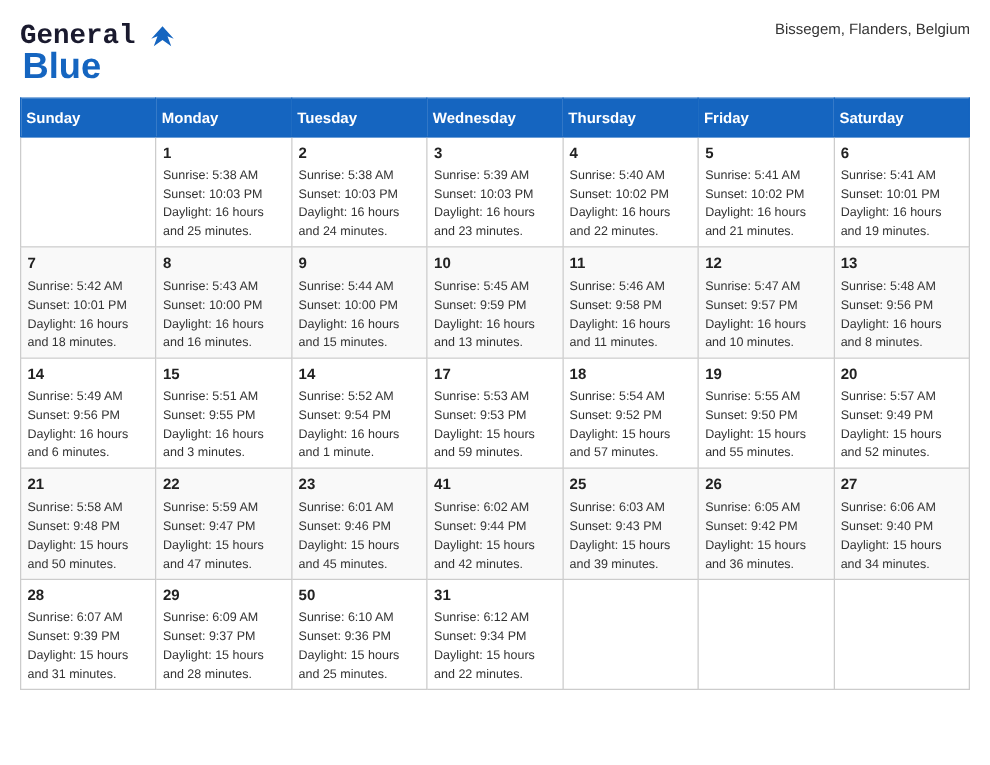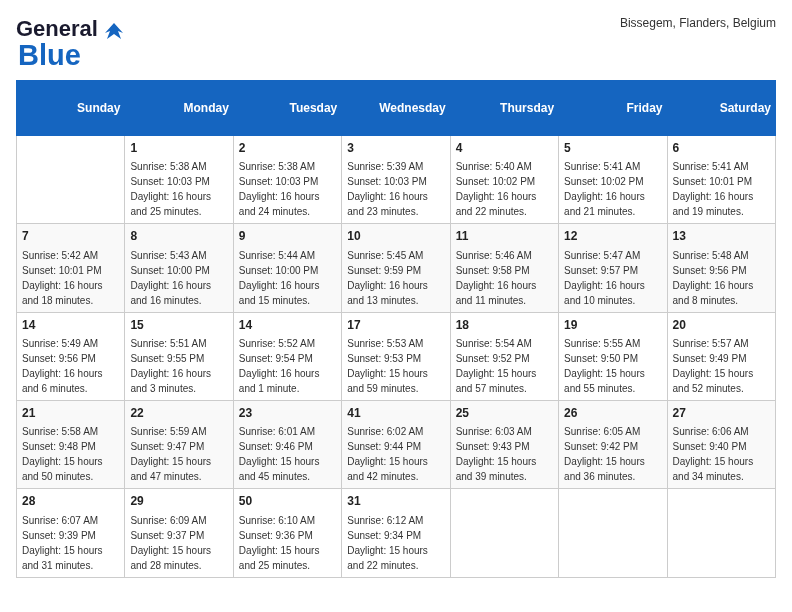--- a/index.html
+++ b/index.html
@@ -17,42 +17,43 @@
       margin-bottom: 8px;
     }
     .logo {
       display: flex;
       flex-direction: column;
       align-items: flex-start;
     }
     .logo-wrapper {
       display: flex;
       gap: 4px;
+      font-family: Liberation Mono, monospace;
     }
     .title-block { text-align: right; }
     .month-year {
       font-size: 38px;
       font-weight: bold;
       color: #1a1a2e;
       line-height: 1.1;
     }
     .location {
       font-size: 12px;
       color: #333;
     }
     table {
       width: 100%;
       border-collapse: collapse;
       font-size: 10.5px;
     }
     thead tr th {
       background-color: #1565c0;
       color: #fff;
-      padding: 20px 4px;
-      text-align: right;
+      padding: 8px 4px;
+      text-align: left;
       font-size: 12px;
       font-weight: bold;
       border: 1px solid #1565c0;
     }
     tbody tr td {
       border: 1px solid #ccc;
       padding: 4px 5px;
       vertical-align: top;
       min-height: 80px;
       height: 80px;

